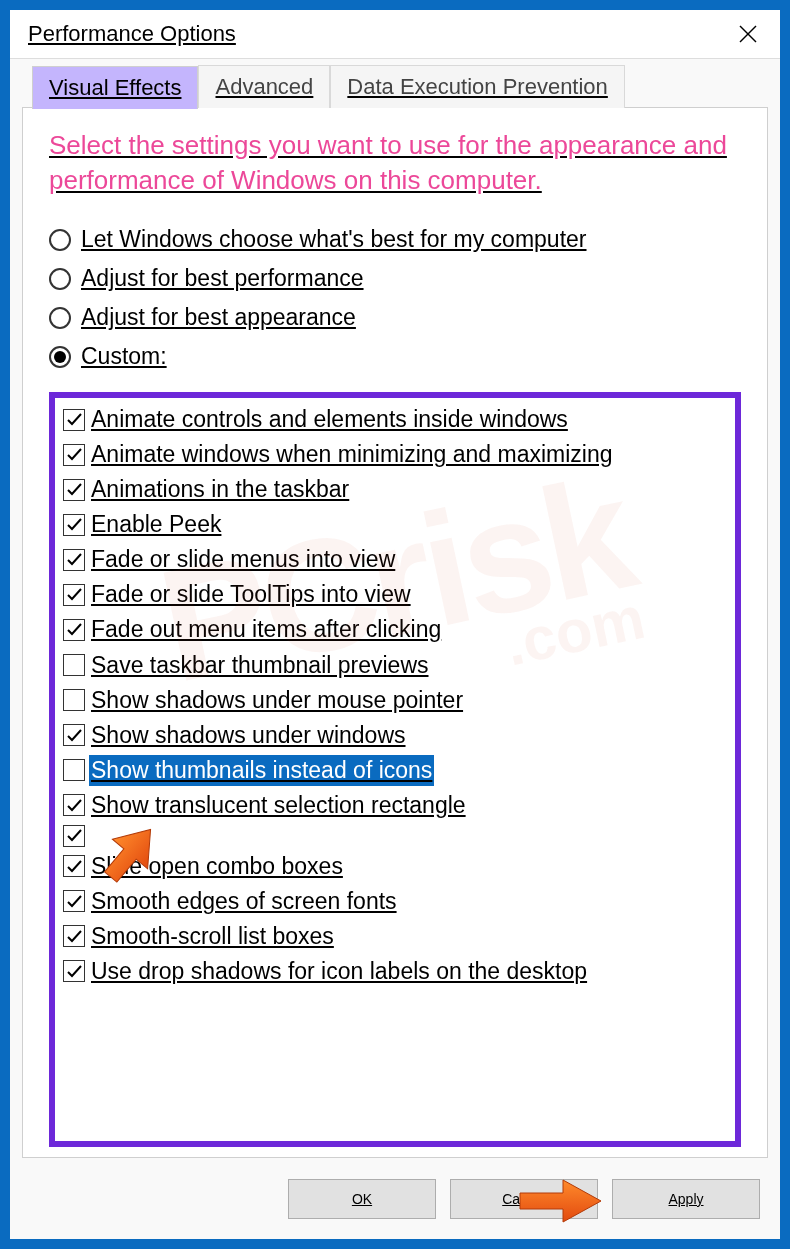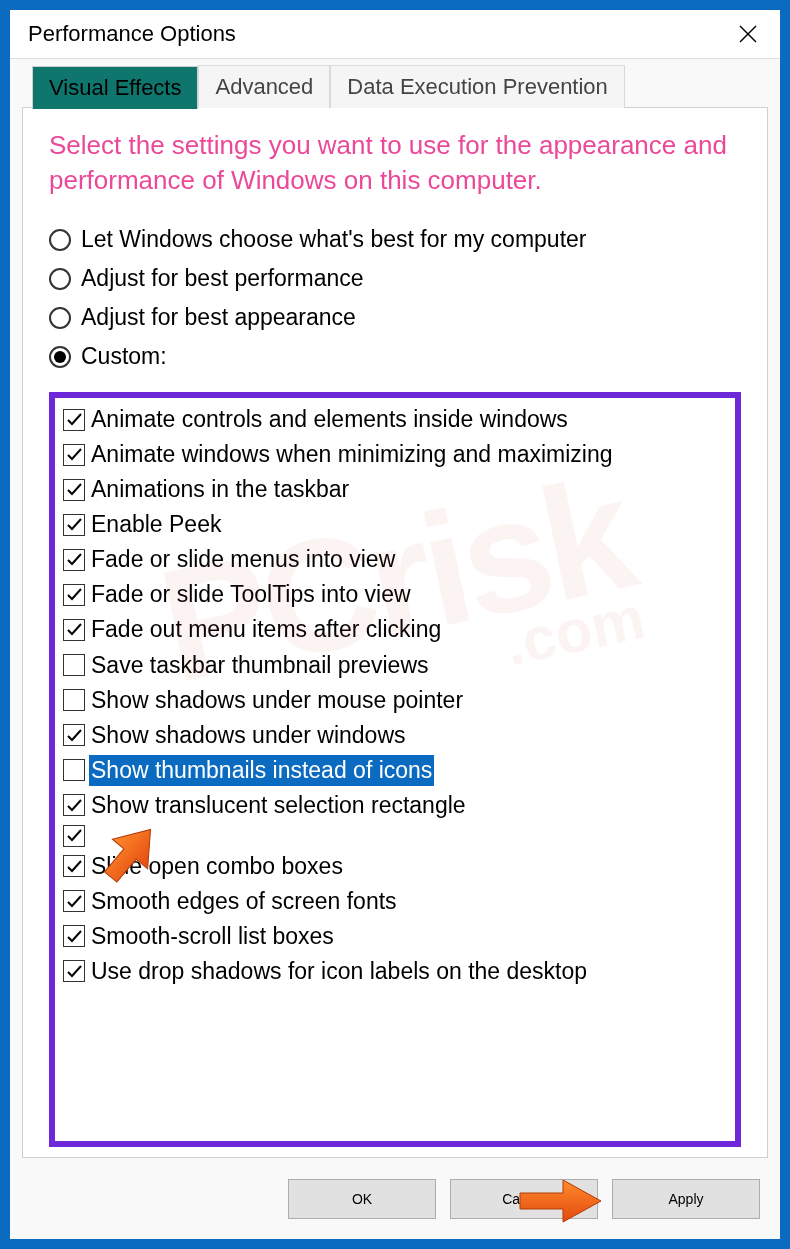--- a/index.html
+++ b/index.html
@@ -17,20 +17,21 @@
     width: 790px;
     height: 1249px;
   }
   .window {
     background: #fff;
     width: 100%;
     height: 100%;
     position: relative;
     display: flex;
     flex-direction: column;
+    text-decoration: underline;
   }
   .titlebar {
     display: flex;
     align-items: center;
     justify-content: space-between;
     height: 48px;
     padding: 0 12px 0 18px;
     font-size: 22px;
     color: #000;
   }
@@ -65,21 +66,21 @@
     font-size: 22px;
     color: #000;
     background: #f1f1f1;
     border: 1px solid #d9d9d9;
     border-bottom: none;
     margin-right: 0;
     cursor: pointer;
   }
   .tab.inactive { color: #444; background:#f5f5f5; }
   .tab.active {
-    background: #0f766e;
+    background: #c4b5fd;
     color: #000;
     border-color: #cfcfcf;
     position: relative;
     top: 1px;
   }
   .tabpanel {
     flex: 1;
     background: #fff;
     border: 1px solid #cfcfcf;
     margin: 0 6px 6px 6px;

